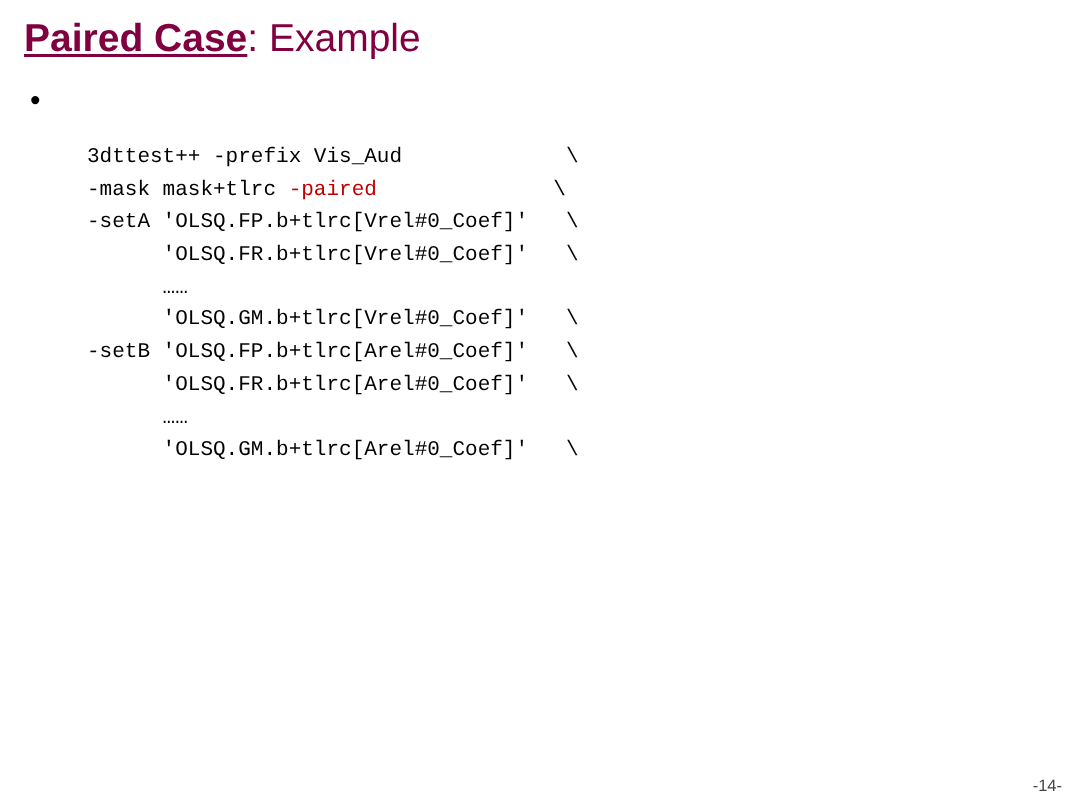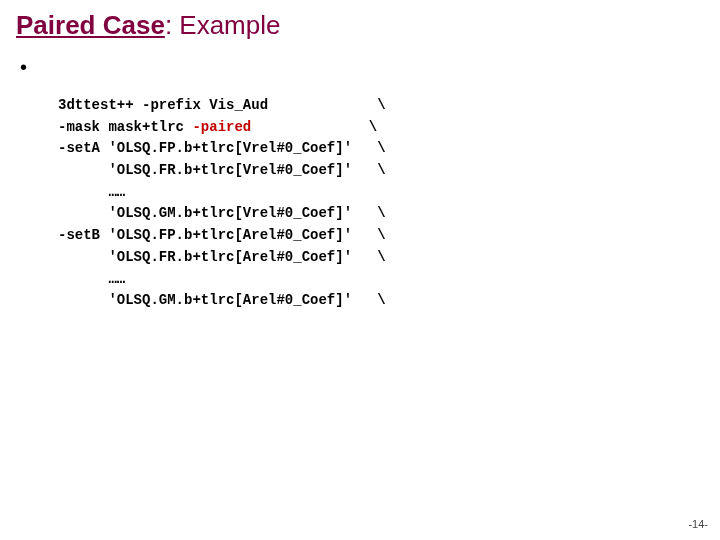--- a/index.html
+++ b/index.html
@@ -43,21 +43,21 @@
   .bullet-dot {
     font-size: 20px;
     line-height: 1;
     margin-right: 8px;
     position: relative;
     top: -2px;
   }
   .code-block {
     font-family: "Courier New", Courier, monospace;
     font-size: 14px;
-    font-weight: bold;
+    font-weight: normal;
     white-space: pre;
     margin-left: 42px;
     line-height: 1.55;
   }
   .hl { color: #c00000; }
   .pager {
     position: absolute;
     right: 12px;
     bottom: 10px;
     font-size: 11px;

